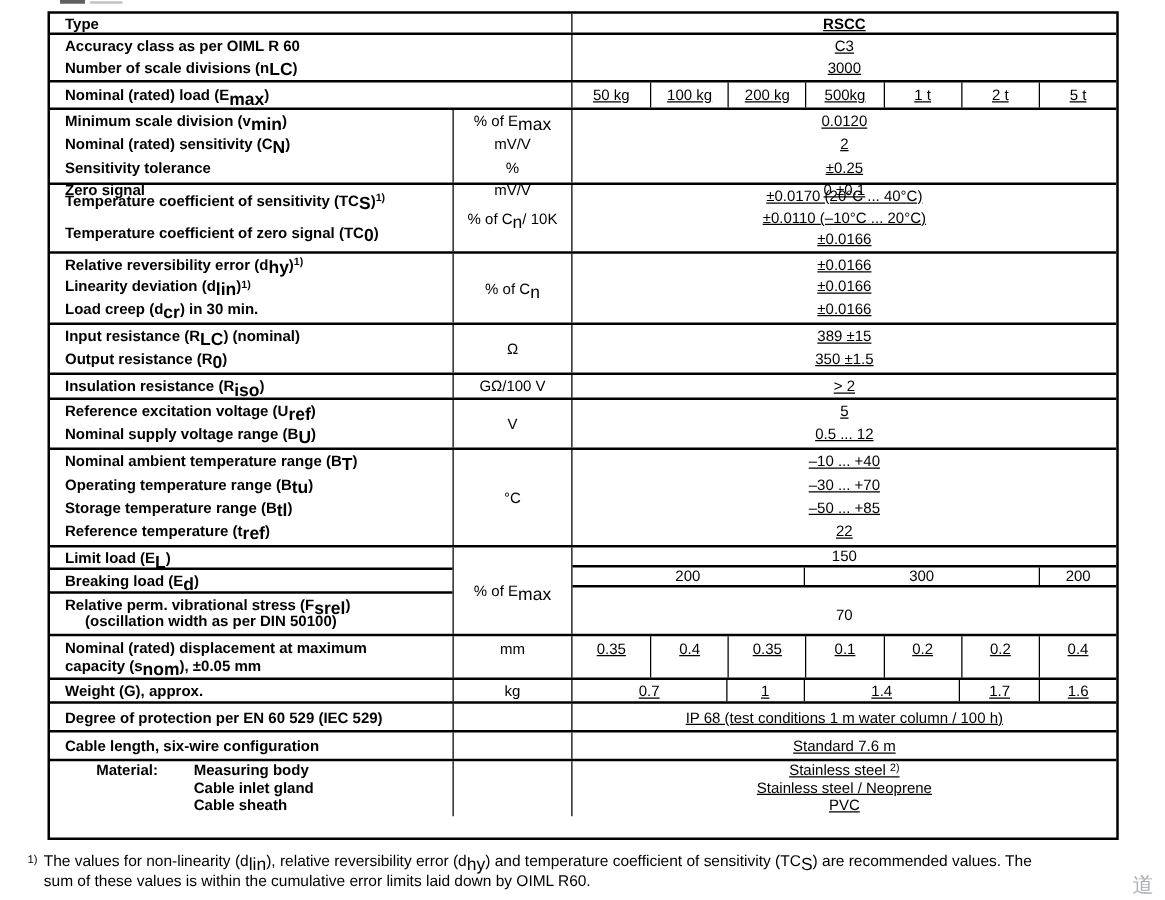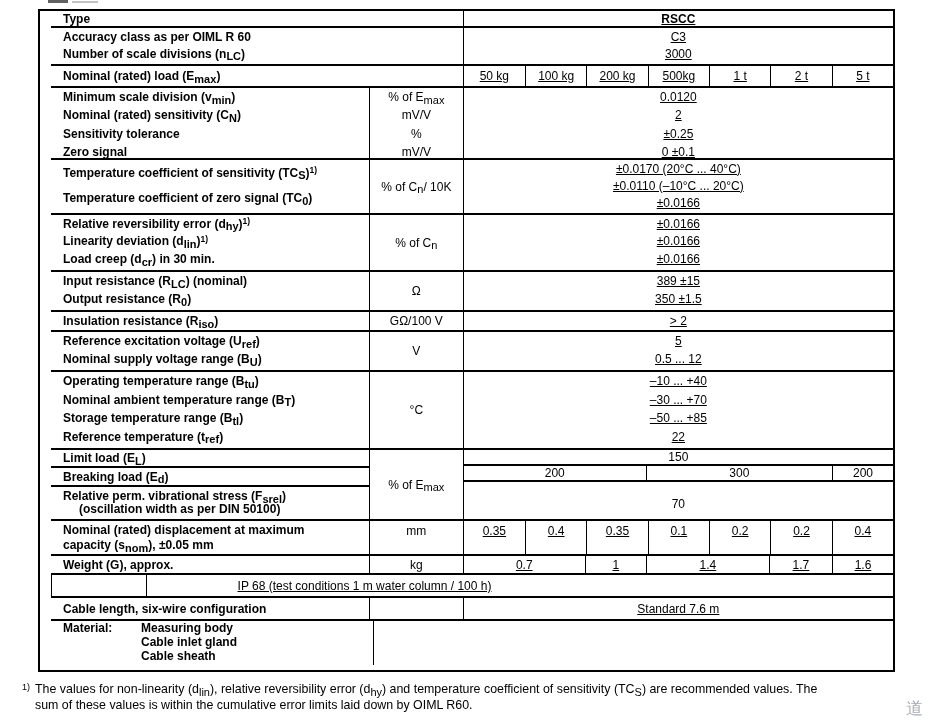--- a/index.html
+++ b/index.html
@@ -5,21 +5,21 @@
   html,body{margin:0;padding:0;}
   body{
     width:932px;height:720px;position:relative;overflow:hidden;
     background:#ffffff;color:#000;
     font-family:"Liberation Sans","DejaVu Sans",sans-serif;
     font-size:12px;
   }
   .tbl{
     position:absolute;left:38px;top:9px;width:857px;height:663px;
     border:2px solid #000;box-sizing:border-box;
-    display:flex;flex-direction:column;background:#fff;padding-left:11px;
+    display:flex;flex-direction:column;background:#fff;
   }
   .sec{display:flex;box-sizing:border-box;border-bottom:2px solid #000;flex:none;}
   .sec.last{border-bottom:none;}
   
   .cl{width:322px;box-sizing:border-box;padding-left:12px;font-weight:bold;display:flex;align-items:center;}
   .cl.wide{width:417px;}
   .cu{width:95px;box-sizing:border-box;border-left:1px solid #000;display:flex;align-items:center;justify-content:center;text-align:center;}
   .cv{width:436px;box-sizing:border-box;border-left:1px solid #000;display:flex;align-items:center;justify-content:center;text-align:center;text-decoration:underline;}
   
   .stack{display:grid;grid-auto-rows:1fr;height:100%;align-items:center;padding-left:0;}
@@ -41,24 +41,24 @@
   .combo-col>div{box-sizing:border-box;}
   .h-limit{height:18px;border-bottom:2px solid #000;}
   .h-break{height:19px;border-bottom:2px solid #000;}
   .h-fsrel{height:32px;}
   .combo-lbl>div{display:flex;align-items:center;padding-left:12px;font-weight:bold;}
   .combo-lbl .h-fsrel{flex-direction:column;align-items:flex-start;justify-content:center;line-height:13px;}
   .fsrel-line2{padding-left:16px;}
   .combo-val>div{display:flex;align-items:center;justify-content:center;text-align:center;}
   .combo-val .h-fsrel{align-items:flex-start;padding-top:3px;margin-top:12px;}
   
-  .mat-row{display:flex;align-items:flex-end;}
+  .mat-row{display:flex;align-items:flex-end;margin-left:25px;}
   .mat-head{display:inline-block;width:78px;font-weight:bold;}
   .mat-item{font-weight:bold;}
-  sub{font-size:11px;line-height:0;vertical-align:baseline;position:relative;top:2.5px;}
+  sub{font-size:14px;line-height:0;vertical-align:baseline;position:relative;top:2.5px;}
   sup{font-size:8.5px;line-height:0;vertical-align:baseline;position:relative;top:-3.5px;}
   .tight{line-height:14px;}
   
   .footnote{position:absolute;left:22px;top:681px;width:895px;display:flex;font-size:12.4px;line-height:16px;}
   .fn-marker{font-size:9px;margin-right:5px;position:relative;top:-2px;flex:none;}
   .fn-text div{white-space:nowrap;}
   
   .artifact-top{position:absolute;left:48px;top:0;width:20px;height:3px;background:#3a3a3a;opacity:.8;}
   .artifact-top2{position:absolute;left:72px;top:1px;width:26px;height:2px;background:#9a9a9a;opacity:.6;}
   .watermark{position:absolute;left:906px;top:686px;color:#a9aeb6;font-size:17px;line-height:17px;writing-mode:vertical-rl;letter-spacing:2px;}
@@ -99,21 +99,21 @@
         <div>100 kg</div>
         <div>200 kg</div>
         <div>500kg</div>
         <div>1 t</div>
         <div>2 t</div>
         <div>5 t</div>
       </div>
     </div>
   </div>
 
-  <div class="sec" style="height:72px">
+  <div class="sec" style="height:60px">
     <div class="cl stacked">
       <div class="stack" style="grid-template-rows:repeat(4,1fr);height:73px">
         <span>Minimum scale division (v<sub>min</sub>)</span>
         <span>Nominal (rated) sensitivity (C<sub>N</sub>)</span>
         <span>Sensitivity tolerance</span>
         <span>Zero signal</span>
       </div>
     </div>
     <div class="cu stacked">
       <div class="stack" style="grid-template-rows:repeat(4,1fr);height:73px">
@@ -202,22 +202,22 @@
       <div class="stack" style="grid-template-rows:repeat(2,1fr);height:36px">
         <span>5</span>
         <span>0.5 ... 12</span>
       </div>
     </div>
   </div>
 
   <div class="sec" style="height:78px">
     <div class="cl stacked">
       <div class="stack" style="grid-template-rows:repeat(4,1fr);height:74px">
+        <span>Nominal ambient temperature range (B<sub>T</sub>)</span>
         <span>Operating temperature range (B<sub>tu</sub>)</span>
-        <span>Nominal ambient temperature range (B<sub>T</sub>)</span>
         <span>Storage temperature range (B<sub>tl</sub>)</span>
         <span>Reference temperature (t<sub>ref</sub>)</span>
       </div>
     </div>
     <div class="cu">°C</div>
     <div class="cv stacked">
       <div class="stack" style="grid-template-rows:repeat(4,1fr);height:74px">
         <span>–10 ... +40</span>
         <span>–30 ... +70</span>
         <span>–50 ... +85</span>
@@ -276,20 +276,21 @@
         <div>0.7</div>
         <div>1</div>
         <div>1.4</div>
         <div>1.7</div>
         <div>1.6</div>
       </div>
     </div>
   </div>
 
   <div class="sec" style="height:23px">
+    <div class="cl">Degree of protection per EN 60 529 (IEC 529)</div>
     <div class="cu"></div>
     <div class="cv">IP 68 (test conditions 1 m water column / 100 h)</div>
   </div>
 
   <div class="sec" style="height:23px">
     <div class="cl">Cable length, six-wire configuration</div>
     <div class="cu"></div>
     <div class="cv">Standard 7.6 m</div>
   </div>
 
@@ -304,20 +305,27 @@
           <span class="mat-head"></span>
           <span class="mat-item">Cable inlet gland</span>
         </span>
         <span class="mat-row">
           <span class="mat-head"></span>
           <span class="mat-item">Cable sheath</span>
         </span>
       </div>
     </div>
     <div class="cu"></div>
+    <div class="cv stacked">
+      <div class="stack" style="grid-template-rows:repeat(3,1fr);height:42px">
+        <span>Stainless steel <sup>2)</sup></span>
+        <span>Stainless steel / Neoprene</span>
+        <span>PVC</span>
+      </div>
+    </div>
   </div>
 
 </div>
 
 <div class="footnote">
   <span class="fn-marker">1)</span>
   <span class="fn-text">
     <div>The values for non-linearity (d<sub>lin</sub>), relative reversibility error (d<sub>hy</sub>) and temperature coefficient of sensitivity (TC<sub>S</sub>) are recommended values. The</div>
     <div>sum of these values is within the cumulative error limits laid down by OIML R60.</div>
   </span>

